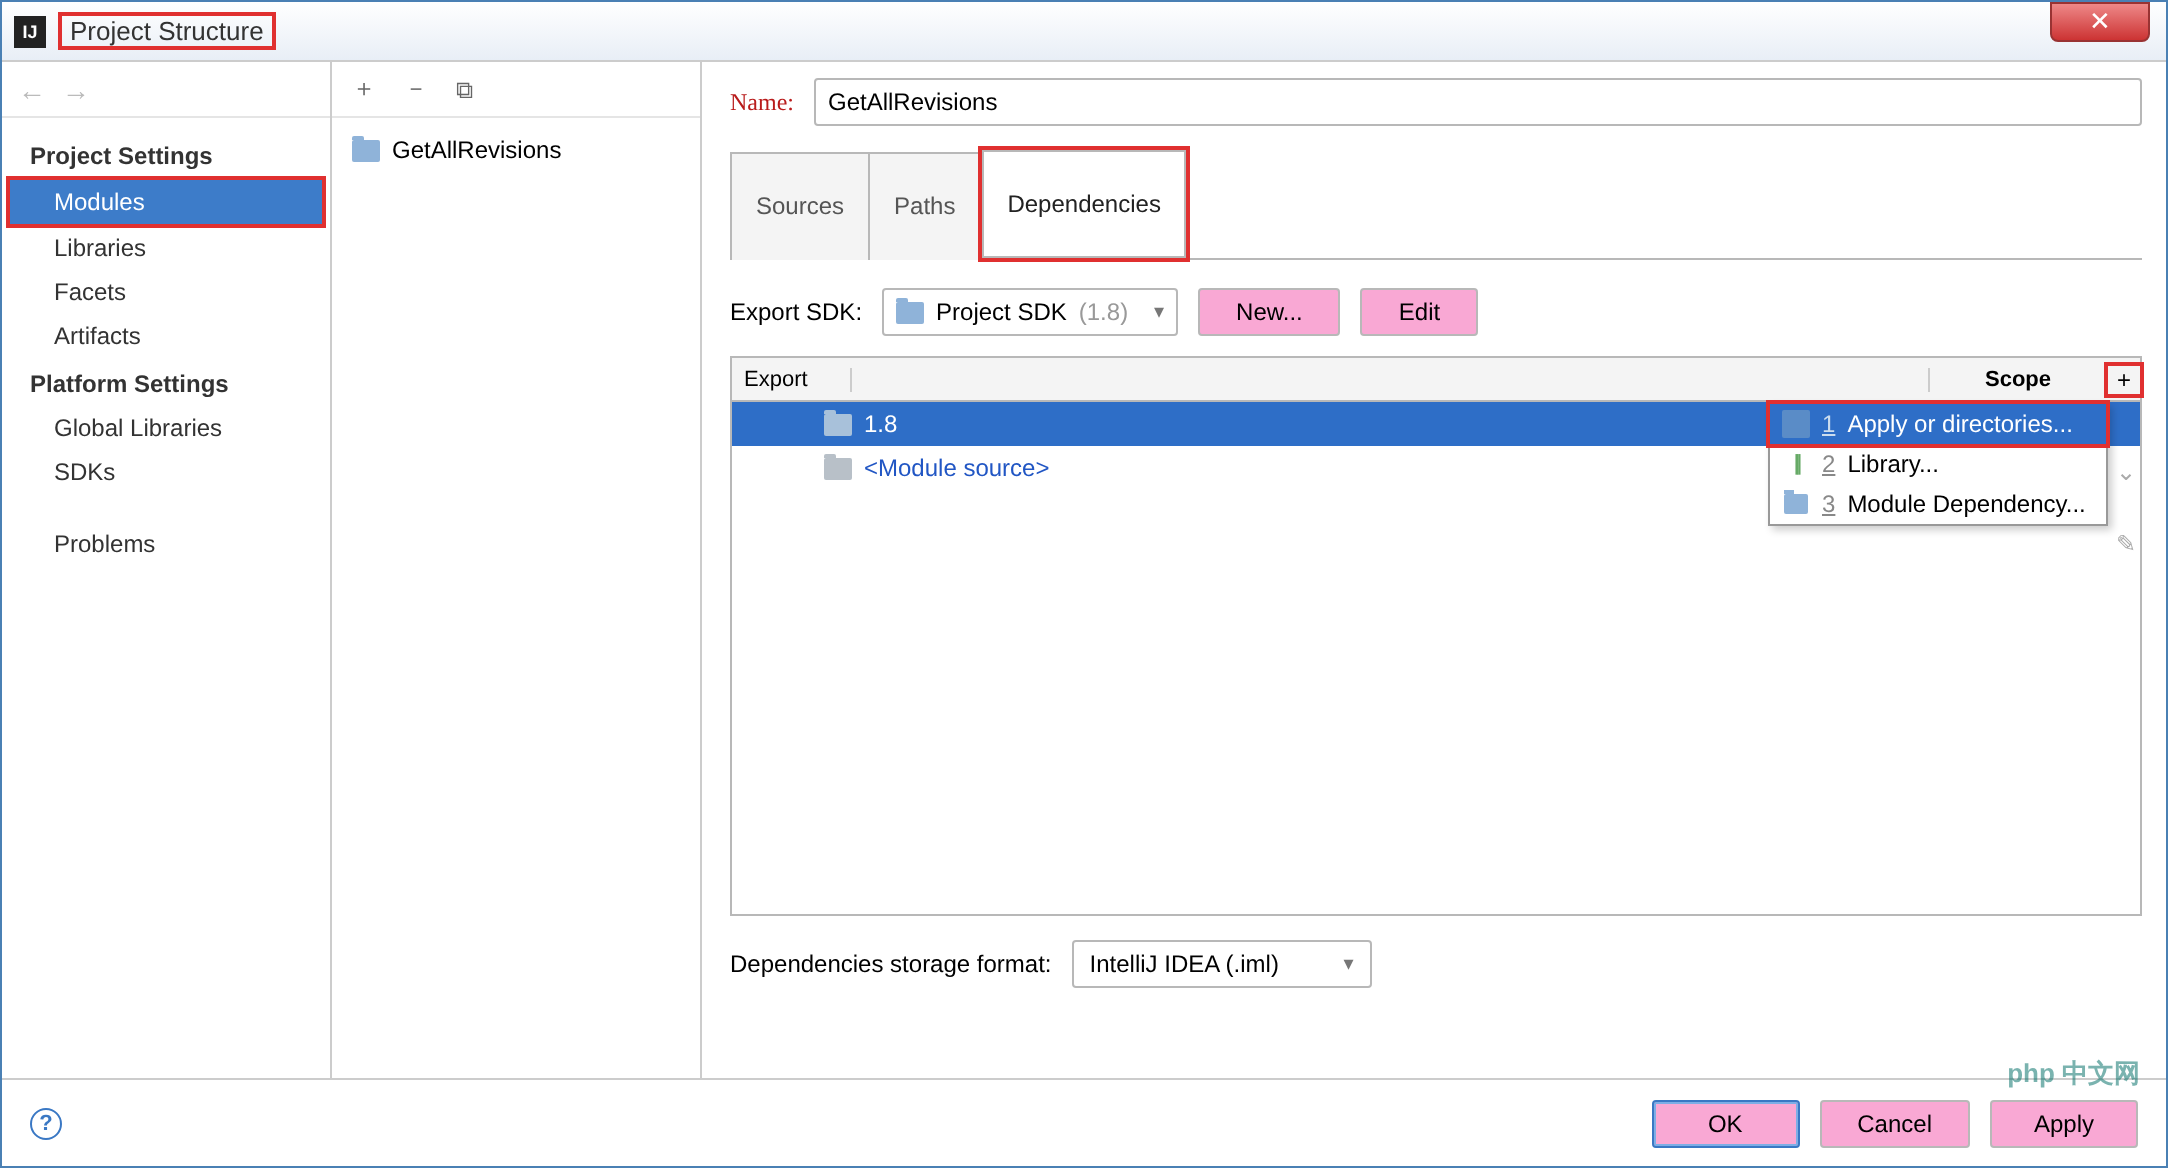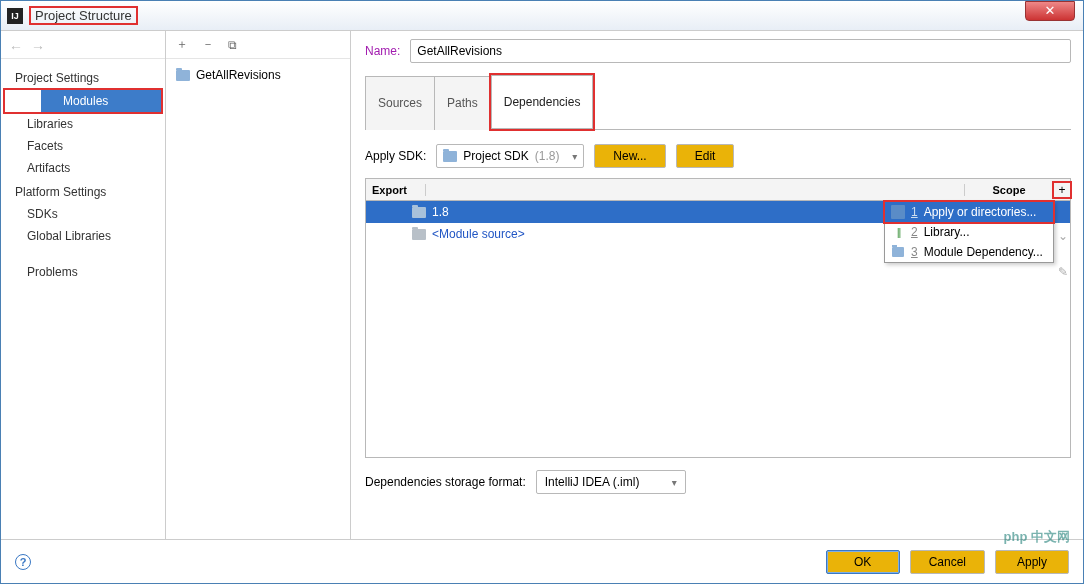--- a/index.html
+++ b/index.html
@@ -16,54 +16,54 @@
     .close-btn { width: 50px; height: 20px; background: linear-gradient(#e88, #c33); border: 1px solid #933; border-radius: 0 0 4px 4px; margin-right: 8px; margin-top: -10px; display: flex; align-items: center; justify-content: center; color: #fff; font-size: 13px; }
     
     
     .content { flex: 1; display: flex; min-height: 0; }
     
     
     .sidebar { width: 165px; border-right: 1px solid #ccc; display: flex; flex-direction: column; background: #fff; }
     .sidebar-nav { height: 28px; display: flex; align-items: center; padding: 0 8px; gap: 8px; border-bottom: 1px solid #e5e5e5; }
     .nav-arrow { color: #bbb; font-size: 14px; }
     .sidebar-list { flex: 1; padding-top: 6px; }
-    .section-header { font-weight: normal; color: #333; padding: 6px 14px 4px; font-size: 12px; }
+    .section-header { font-weight: bold; color: #333; padding: 6px 14px 4px; font-size: 12px; }
     .sidebar-item { padding: 4px 14px 4px 26px; color: #333; cursor: pointer; }
     .sidebar-item.selected { background: #3d7cc9; color: #fff; }
-    .sidebar-item-wrap-hl { border: 2px solid #e03030; margin: -1px 2px; padding-left: 36px; }
+    .sidebar-item-wrap-hl { border: 2px solid #e03030; margin: -1px 2px; }
     .sidebar-item-wrap-hl .sidebar-item { padding-left: 22px; }
     
     
     .tree-panel { width: 185px; border-right: 1px solid #ccc; display: flex; flex-direction: column; }
     .tree-tools { height: 28px; display: flex; align-items: center; justify-content: flex-start; gap: 14px; padding: 0 10px; border-bottom: 1px solid #e5e5e5; color: #666; font-size: 15px; }
     .tree-list { flex: 1; padding: 6px 0; }
     .tree-item { display: flex; align-items: center; gap: 6px; padding: 3px 10px; }
     .folder-icon-sm { width: 14px; height: 11px; background: #8fb3d9; border-radius: 1px; position: relative; }
     .folder-icon-sm::before { content: ""; position: absolute; top: -2px; left: 0; width: 6px; height: 2px; background: #8fb3d9; border-radius: 1px 1px 0 0; }
     
     
     .main-panel { flex: 1; display: flex; flex-direction: column; padding: 8px 12px 0 14px; min-width: 0; }
     .name-row { display: flex; align-items: center; gap: 10px; margin-bottom: 12px; }
-    .name-row label { color: #a21caf; }
+    .name-row label { color: #b91c1c; font-family: Liberation Serif, serif; }
     .name-input { flex: 1; height: 24px; border: 1px solid #b8b8b8; border-radius: 2px; padding: 0 6px; }
     
     .tabs-row { display: flex; border-bottom: 1px solid #b8b8b8; }
     .tab { padding: 19px 12px; border: 1px solid #b8b8b8; border-bottom: none; margin-right: -1px; background: #f4f4f4; color: #555; position: relative; top: 1px; }
     .tab.active { background: #fff; border-bottom: 1px solid #fff; color: #222; }
     .tab-hl { border: 2px solid #e03030; padding: 0; margin: -2px -1px -2px -1px; position: relative; top: 0; z-index: 2; }
     .tab-hl .tab { border: 1px solid #b8b8b8; top: 0; margin: 0; }
     
     .sdk-row { display: flex; align-items: center; gap: 10px; margin: 14px 0 10px; }
     .sdk-select { display: inline-flex; align-items: center; gap: 6px; height: 24px; border: 1px solid #b8b8b8; border-radius: 2px; padding: 0 6px; background: #fff; min-width: 148px; }
     .sdk-select .chev { margin-left: auto; color: #777; font-size: 10px; }
-    .btn { height: 24px; border: 1px solid #b8b8b8; border-radius: 2px; background: #eab308; padding: 0 18px; }
+    .btn { height: 24px; border: 1px solid #b8b8b8; border-radius: 2px; background: #f9a8d4; padding: 0 18px; }
     
     .deps-table { border: 1px solid #b8b8b8; display: flex; flex-direction: column; height: 280px; position: relative; }
     .deps-header { display: flex; border-bottom: 1px solid #b8b8b8; background: #f4f4f4; height: 22px; align-items: center; }
-    .col-export { flex: 0 0 60px; padding: 0 6px; border-right: 1px solid #ccc; font-size: 11px; font-weight: bold; }
+    .col-export { flex: 0 0 60px; padding: 0 6px; border-right: 1px solid #ccc; font-size: 11px; }
     .col-main { flex: 1; }
     .col-scope { flex: 0 0 90px; text-align: center; border-left: 1px solid #ccc; border-right: 1px solid #ccc; font-size: 11px; font-weight: bold; }
     .col-add { flex: 0 0 20px; text-align: center; }
     .add-hl { border: 2px solid #e03030; margin: -2px; padding: 0; }
     
     .deps-body { flex: 1; position: relative; }
     .dep-row { display: flex; align-items: center; height: 22px; }
     .dep-row.sel { background: #2e6ec7; color: #fff; }
     .dep-indent { width: 46px; }
     .dep-icon { width: 14px; height: 11px; margin-right: 6px; border-radius: 1px; position: relative; }
@@ -124,22 +124,22 @@
       </div>
       <div class="sidebar-list">
         <div class="section-header">Project Settings</div>
         <div class="sidebar-item-wrap-hl">
           <div class="sidebar-item selected">Modules</div>
         </div>
         <div class="sidebar-item">Libraries</div>
         <div class="sidebar-item">Facets</div>
         <div class="sidebar-item">Artifacts</div>
         <div class="section-header">Platform Settings</div>
+        <div class="sidebar-item">Global Libraries</div>
         <div class="sidebar-item">SDKs</div>
-        <div class="sidebar-item">Global Libraries</div>
         <div style="height:14px"></div>
         <div class="sidebar-item">Problems</div>
       </div>
     </div>
 
     <div class="tree-panel">
       <div class="tree-tools">
         <span>＋</span>
         <span>－</span>
         <span>⧉</span>
@@ -160,21 +160,21 @@
 
       <div class="tabs-row">
         <div class="tab">Sources</div>
         <div class="tab">Paths</div>
         <div class="tab-hl">
             <div class="tab active">Dependencies</div>
           </div>
       </div>
 
       <div class="sdk-row">
-        <label>Apply SDK:</label>
+        <label>Export SDK:</label>
         <div class="sdk-select">
           <span class="folder-icon-sm"></span>
           <span>Project SDK</span>
           <span style="color:#999">(1.8)</span>
           <span class="chev">▾</span>
         </div>
         <button class="btn">New...</button>
         <button class="btn">Edit</button>
       </div>
 

